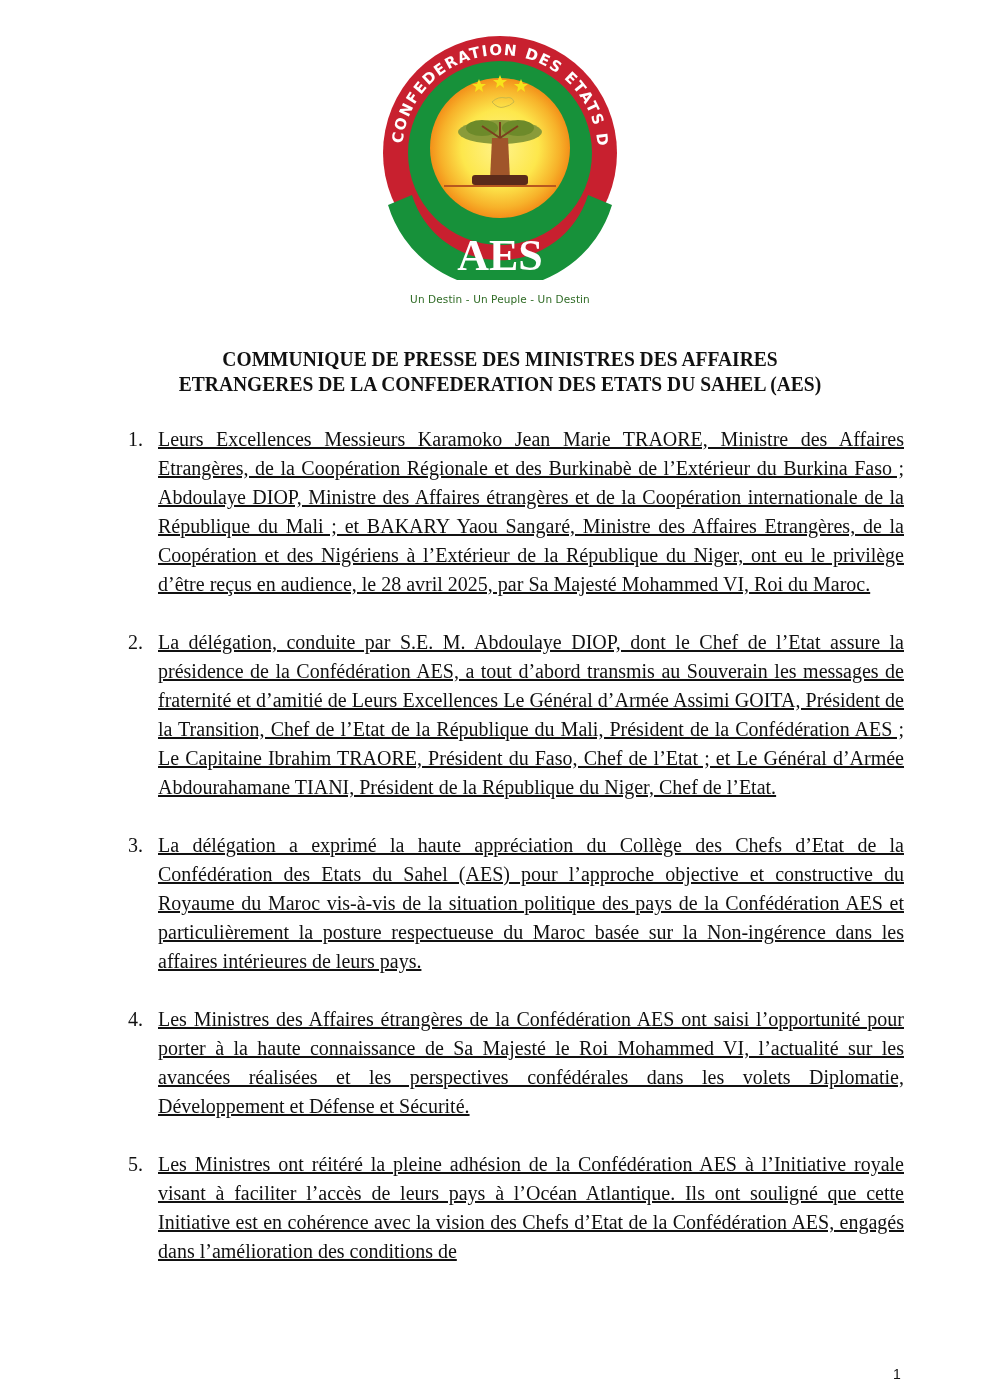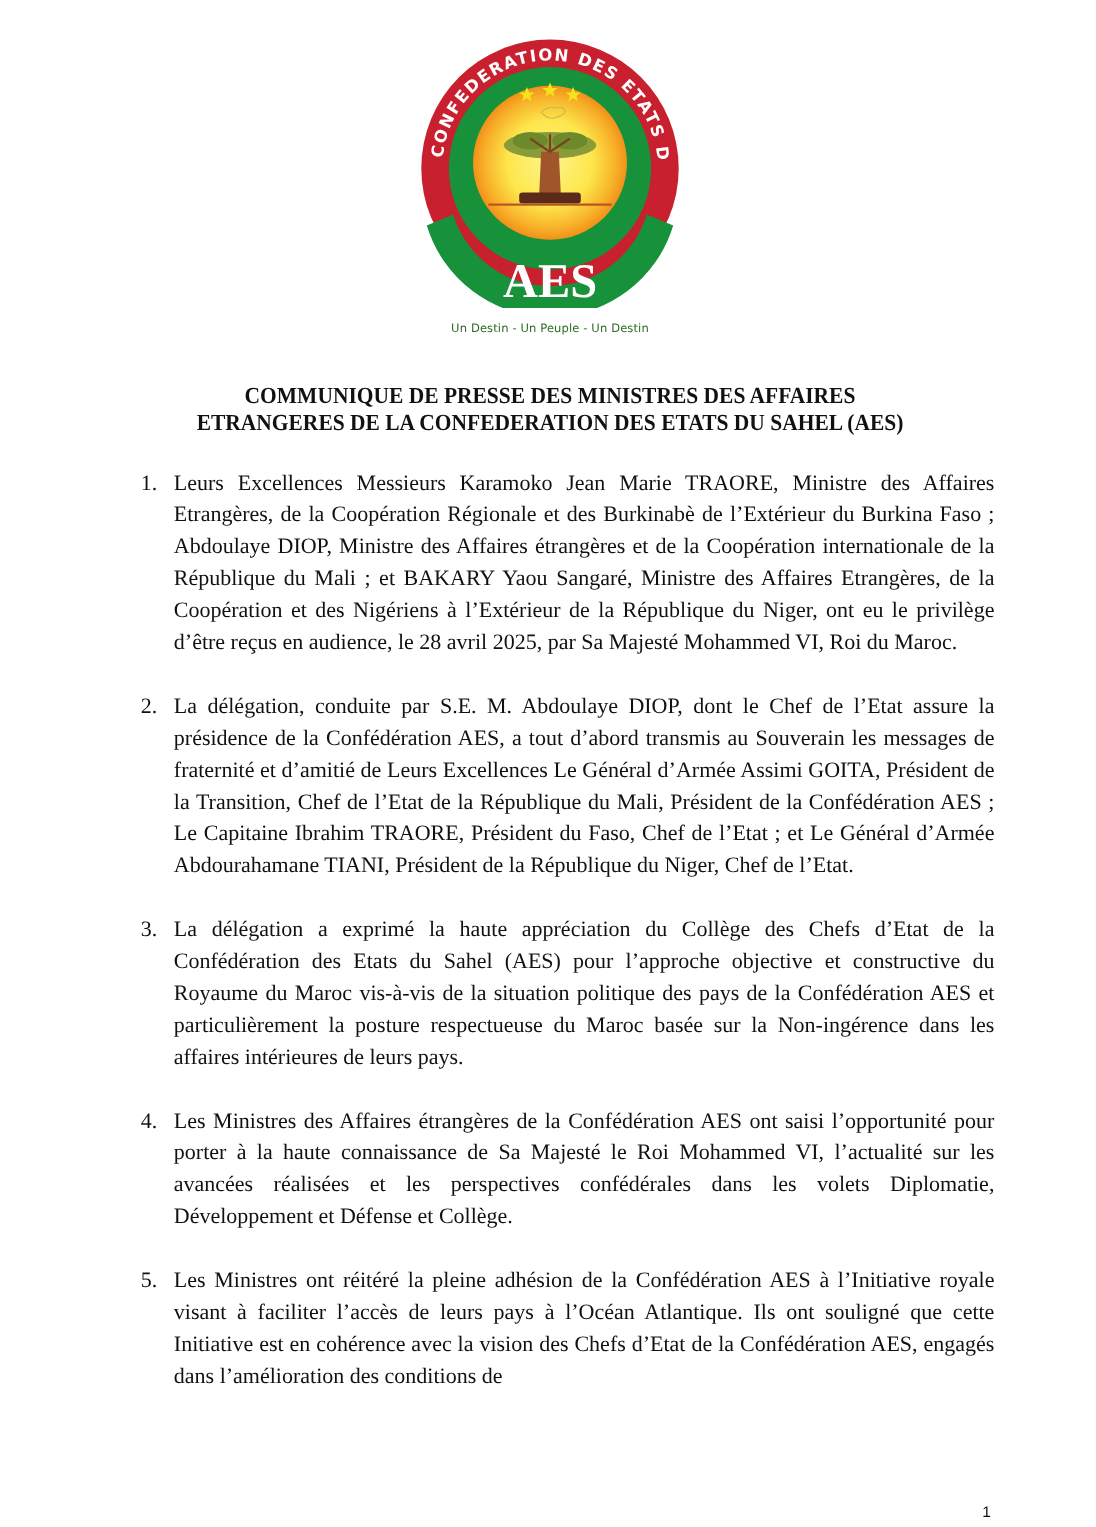--- a/index.html
+++ b/index.html
@@ -18,21 +18,21 @@
       font-family: "Liberation Serif", serif; font-weight: bold; font-size: 21px; line-height: 25px;
       color: #111; transform: scaleX(0.93); transform-origin: center top;
     }
     .title div { white-space: nowrap; }
 
     .items { position: absolute; left: 128px; top: 425px; width: 776px; }
     .item { position: relative; padding-left: 30px; margin-bottom: 29px;
       font-family: "Liberation Serif", serif; font-size: 20px; line-height: 29px; color: #111;
       text-align: justify; }
     .item .num { position: absolute; left: 0; top: 0; }
-    .item .txt { display: block; }
+    .item .txt { display: block; text-decoration: underline; }
 
     .page-number {
       position: absolute; left: 893px; top: 1366px; font-family: "Liberation Sans", sans-serif;
       font-size: 14px; color: #111;
     }
   </style>
 </head>
 <body>
 
 <div class="page">
@@ -99,21 +99,21 @@
     <div class="item">
       <span class="num">2.</span>
       <span class="txt">La délégation, conduite par S.E. M. Abdoulaye DIOP, dont le Chef de l’Etat assure la présidence de la Confédération AES, a tout d’abord transmis au Souverain les messages de fraternité et d’amitié de Leurs Excellences Le Général d’Armée Assimi GOITA, Président de la Transition, Chef de l’Etat de la République du Mali, Président de la Confédération AES ; Le Capitaine Ibrahim TRAORE, Président du Faso, Chef de l’Etat ; et Le Général d’Armée Abdourahamane TIANI, Président de la République du Niger, Chef de l’Etat.</span>
     </div>
     <div class="item">
       <span class="num">3.</span>
       <span class="txt">La délégation a exprimé la haute appréciation du Collège des Chefs d’Etat de la Confédération des Etats du Sahel (AES) pour l’approche objective et constructive du Royaume du Maroc vis-à-vis de la situation politique des pays de la Confédération AES et particulièrement la posture respectueuse du Maroc basée sur la Non-ingérence dans les affaires intérieures de leurs pays.</span>
     </div>
     <div class="item">
       <span class="num">4.</span>
-      <span class="txt">Les Ministres des Affaires étrangères de la Confédération AES ont saisi l’opportunité pour porter à la haute connaissance de Sa Majesté le Roi Mohammed VI, l’actualité sur les avancées réalisées et les perspectives confédérales dans les volets Diplomatie, Développement et Défense et Collège.</span>
+      <span class="txt">Les Ministres des Affaires étrangères de la Confédération AES ont saisi l’opportunité pour porter à la haute connaissance de Sa Majesté le Roi Mohammed VI, l’actualité sur les avancées réalisées et les perspectives confédérales dans les volets Diplomatie, Développement et Défense et Sécurité.</span>
     </div>
     <div class="item">
       <span class="num">5.</span>
       <span class="txt">Les Ministres ont réitéré la pleine adhésion de la Confédération AES à l’Initiative royale visant à faciliter l’accès de leurs pays à l’Océan Atlantique. Ils ont souligné que cette Initiative est en cohérence avec la vision des Chefs d’Etat de la Confédération AES, engagés dans l’amélioration des conditions de</span>
     </div>
   </div>
 
   <div class="page-number">1</div>
 </div>
 

